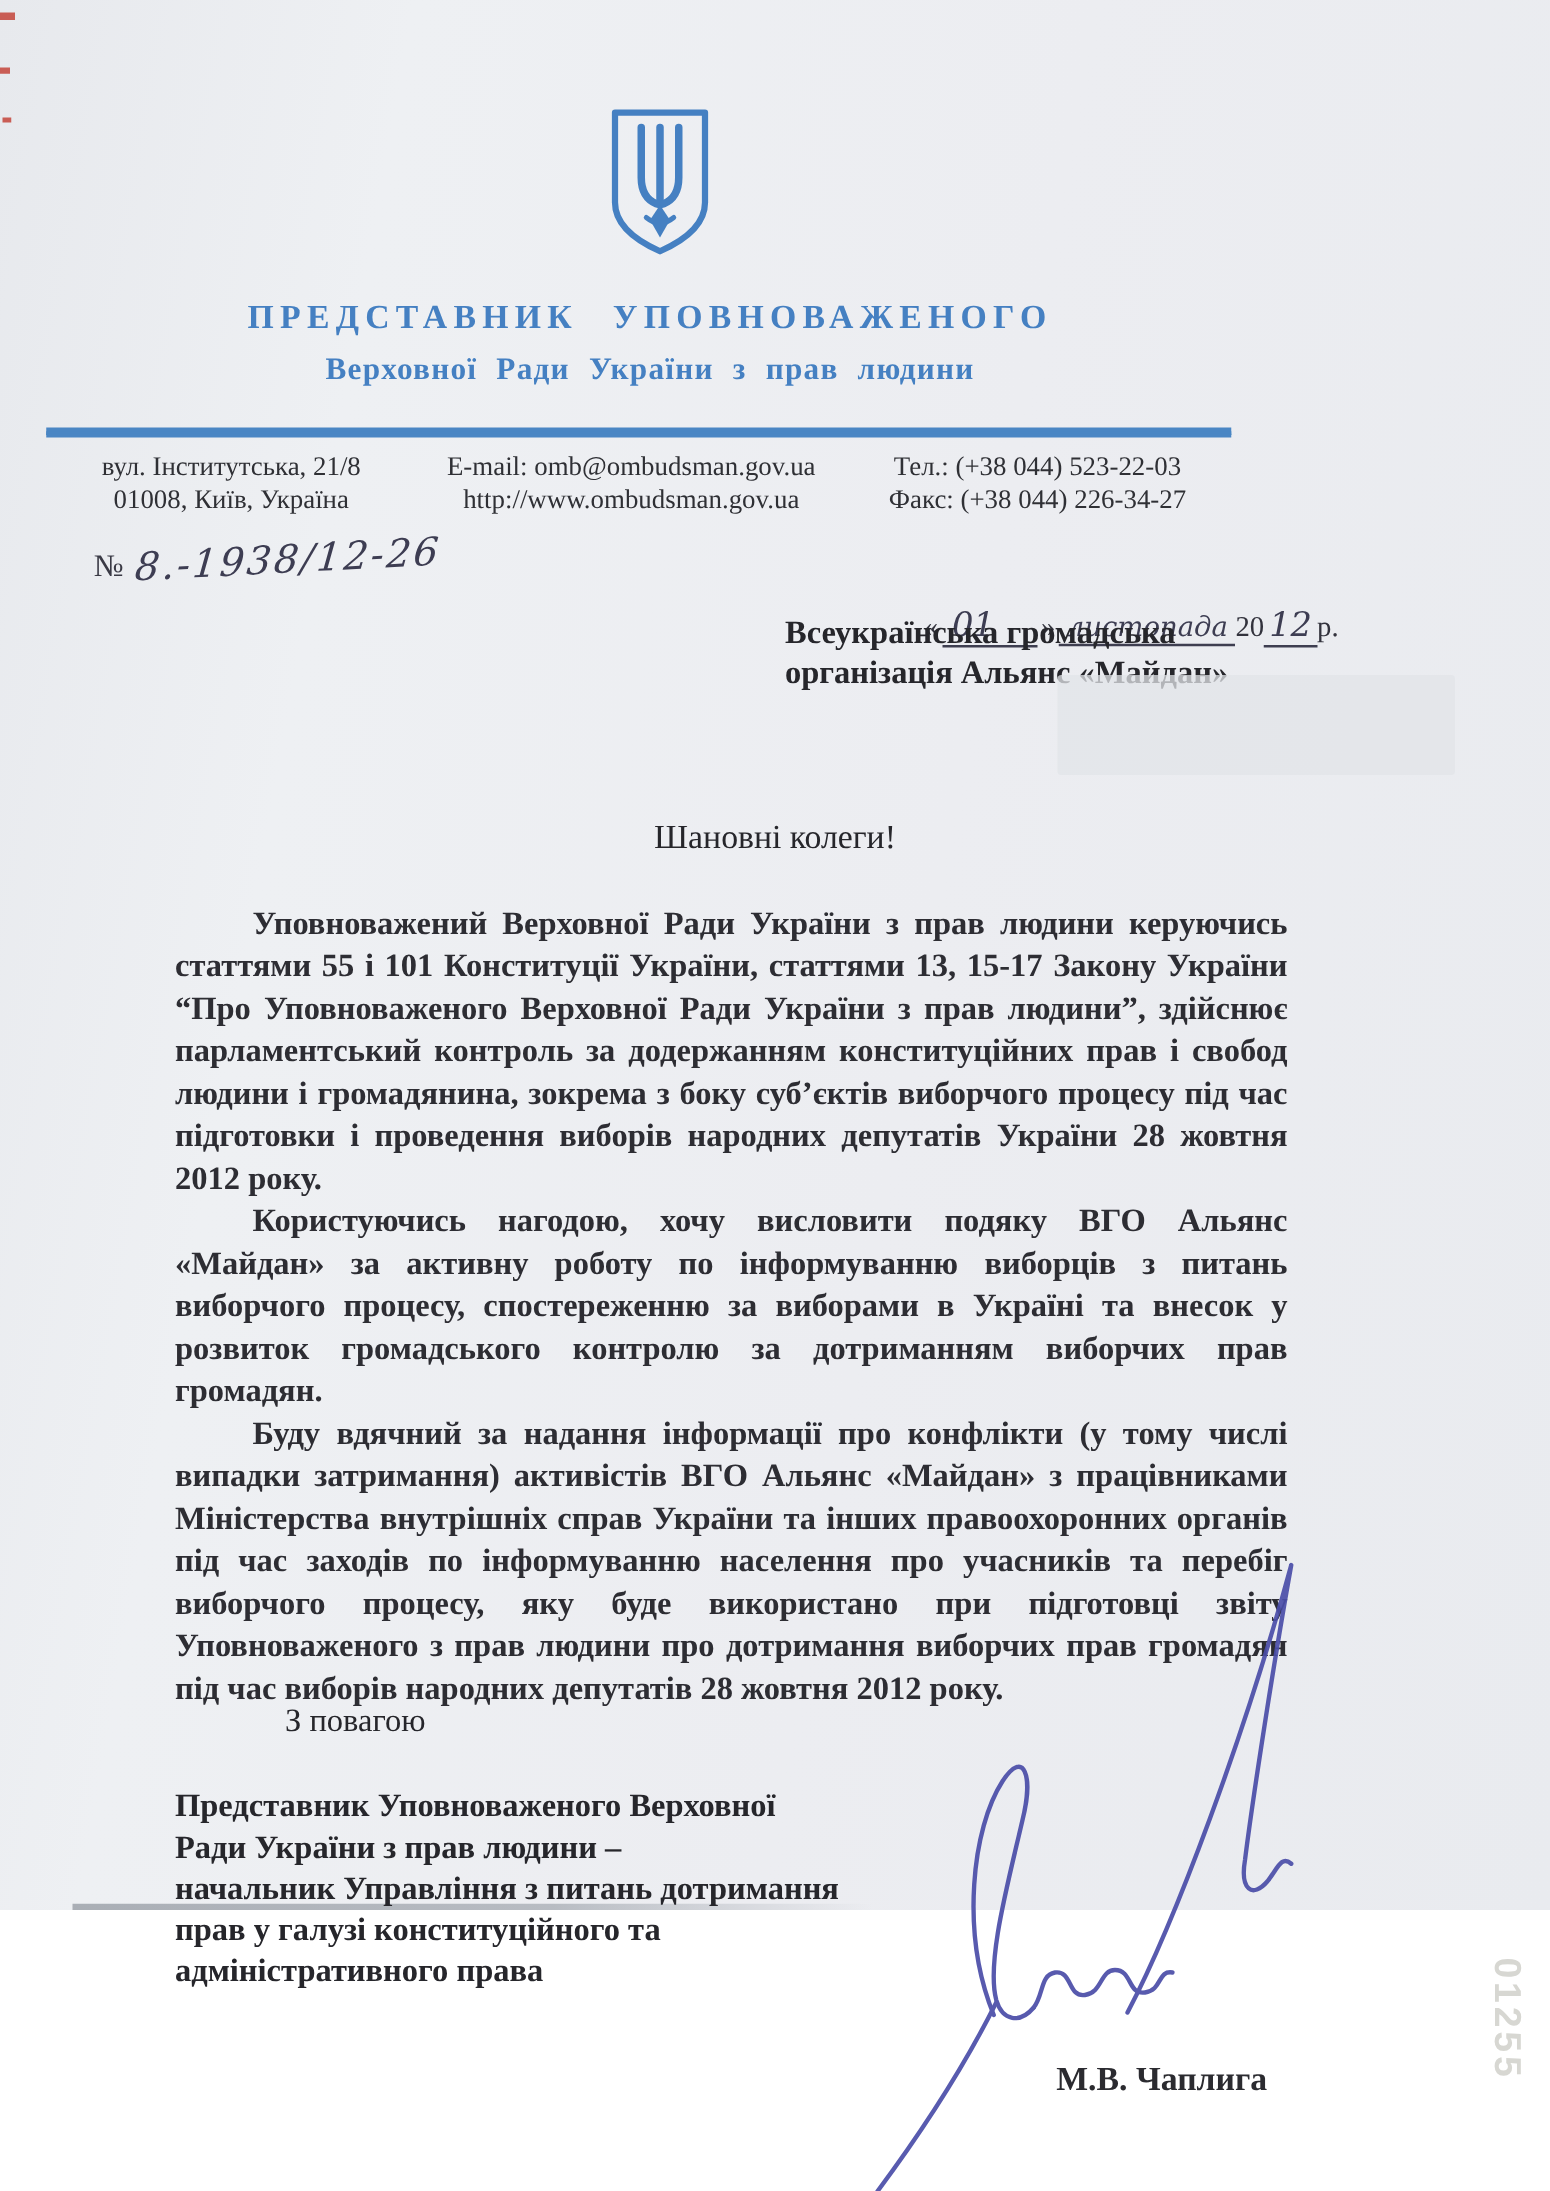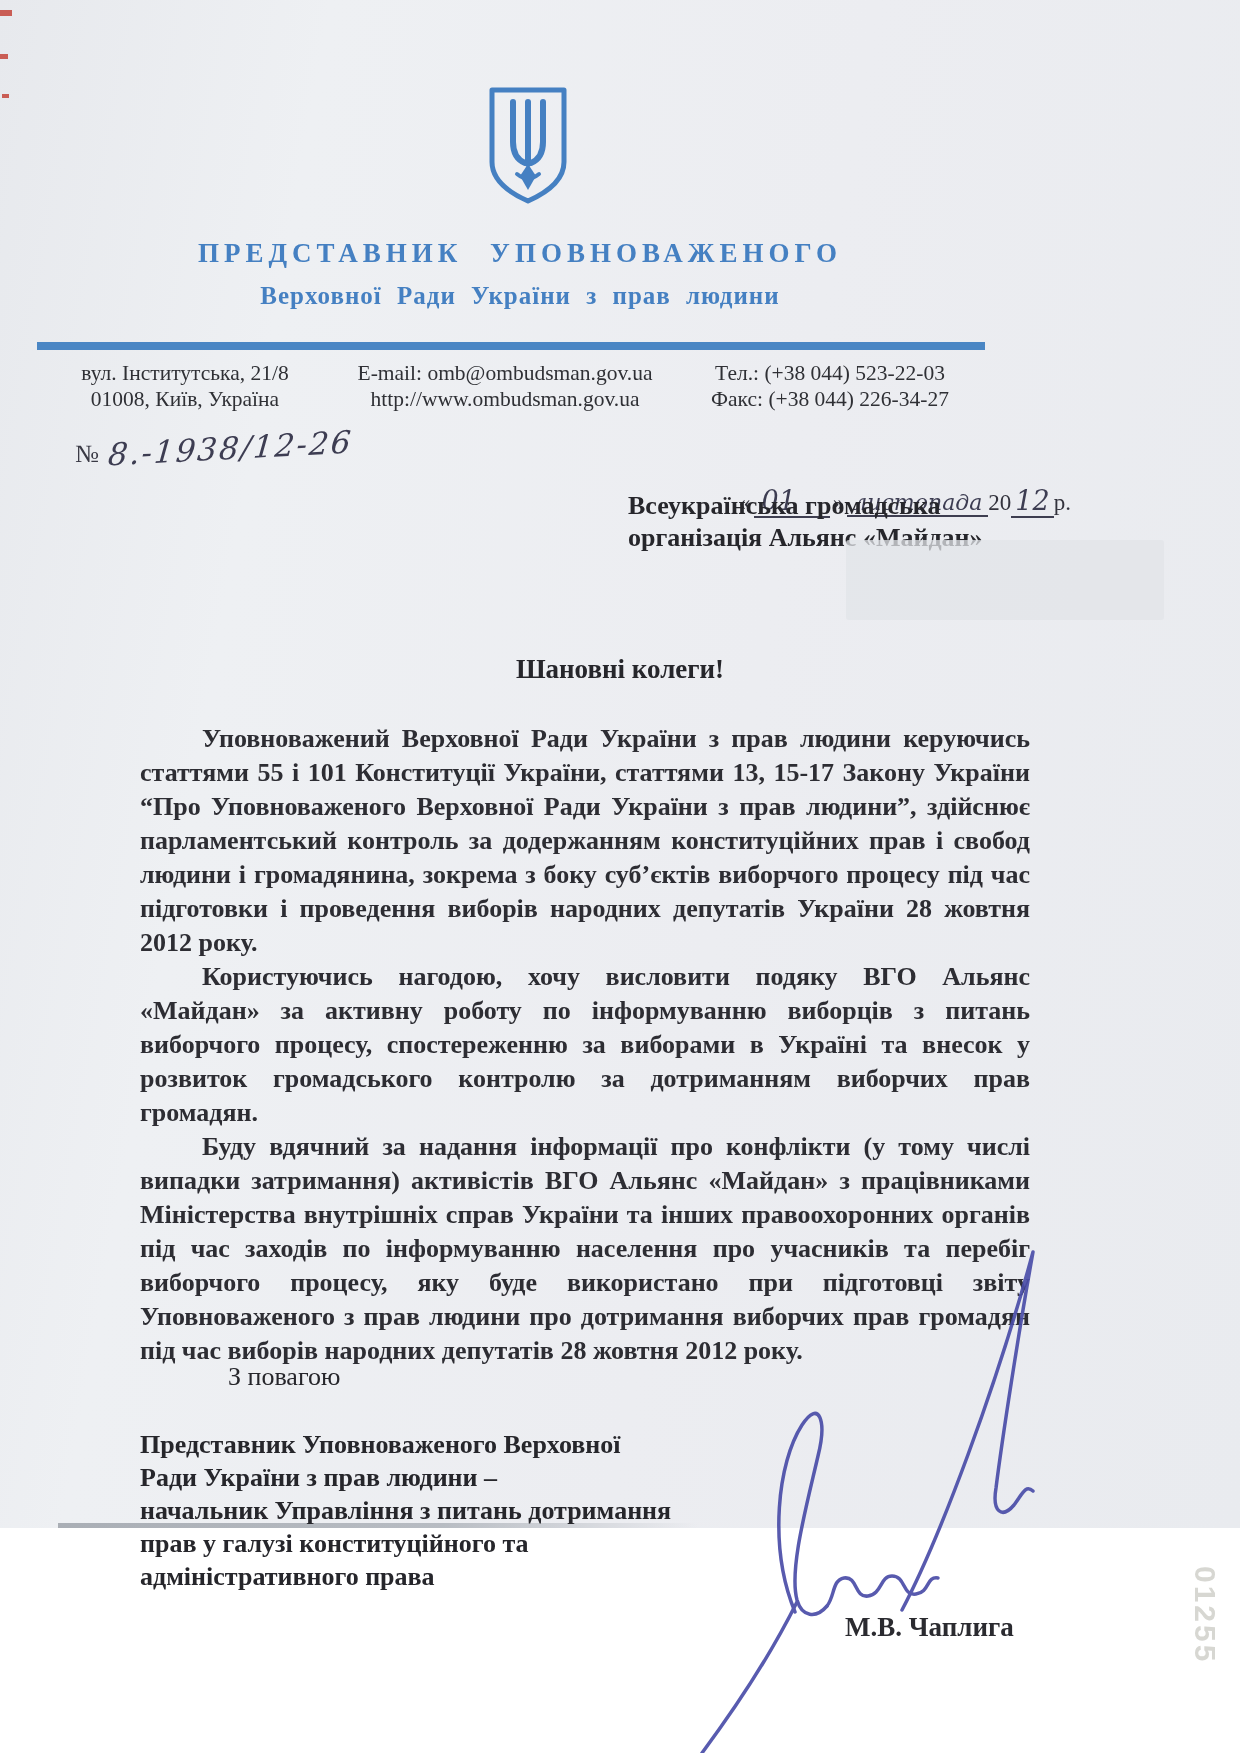--- a/index.html
+++ b/index.html
@@ -34,28 +34,28 @@
   .date-day{font-size:27px;padding:0 34px 0 8px;}
   .date-month{font-size:22px;padding:0 6px;margin-top:44px;}
   .date-year-hw{font-size:27px;padding:0 4px;}
   .q{padding:0 3px;}
   
   .recipient{position:absolute;left:628px;top:490px;font-weight:bold;font-size:26px;line-height:32px;color:#26262b;}
   .redaction{position:absolute;left:846px;top:540px;width:318px;height:80px;
         background:#e2e4e8;opacity:.75;border-radius:3px;}
   
   .salutation{position:absolute;left:140px;top:654px;width:960px;text-align:center;
-        font-weight:bold;font-size:27px;color:#26262b;}
+        font-weight:normal;font-size:27px;color:#26262b;}
   .body-block{position:absolute;left:140px;top:722px;width:890px;
         font-size:26px;line-height:34px;text-align:justify;color:#2d2d33;}
   .body-block p{margin:0;text-indent:62px;font-weight:bold;}
   .closing{position:absolute;left:228px;top:1362px;font-weight:normal;font-size:26px;color:#26262b;}
   .sig-position{position:absolute;left:140px;top:1428px;width:580px;
         font-weight:bold;font-size:26px;line-height:33px;color:#26262b;}
-  .sig-name{position:absolute;left:845px;top:1612px;font-weight:bold;font-size:27px;color:#2b2b30;}
+  .sig-name{position:absolute;left:845px;top:1648px;font-weight:bold;font-size:27px;color:#2b2b30;}
   .signature-svg{position:absolute;left:640px;top:1240px;width:420px;height:513px;}
   .stamp{position:absolute;left:1102px;top:1566px;width:120px;
         transform:rotate(90deg);transform-origin:60px 60px;
         font-family:"Liberation Sans",sans-serif;font-size:30px;letter-spacing:3px;
         color:#d7d7d2;font-weight:bold;}
 </style>
 </head>
 <body>
 
 <div class="page">

